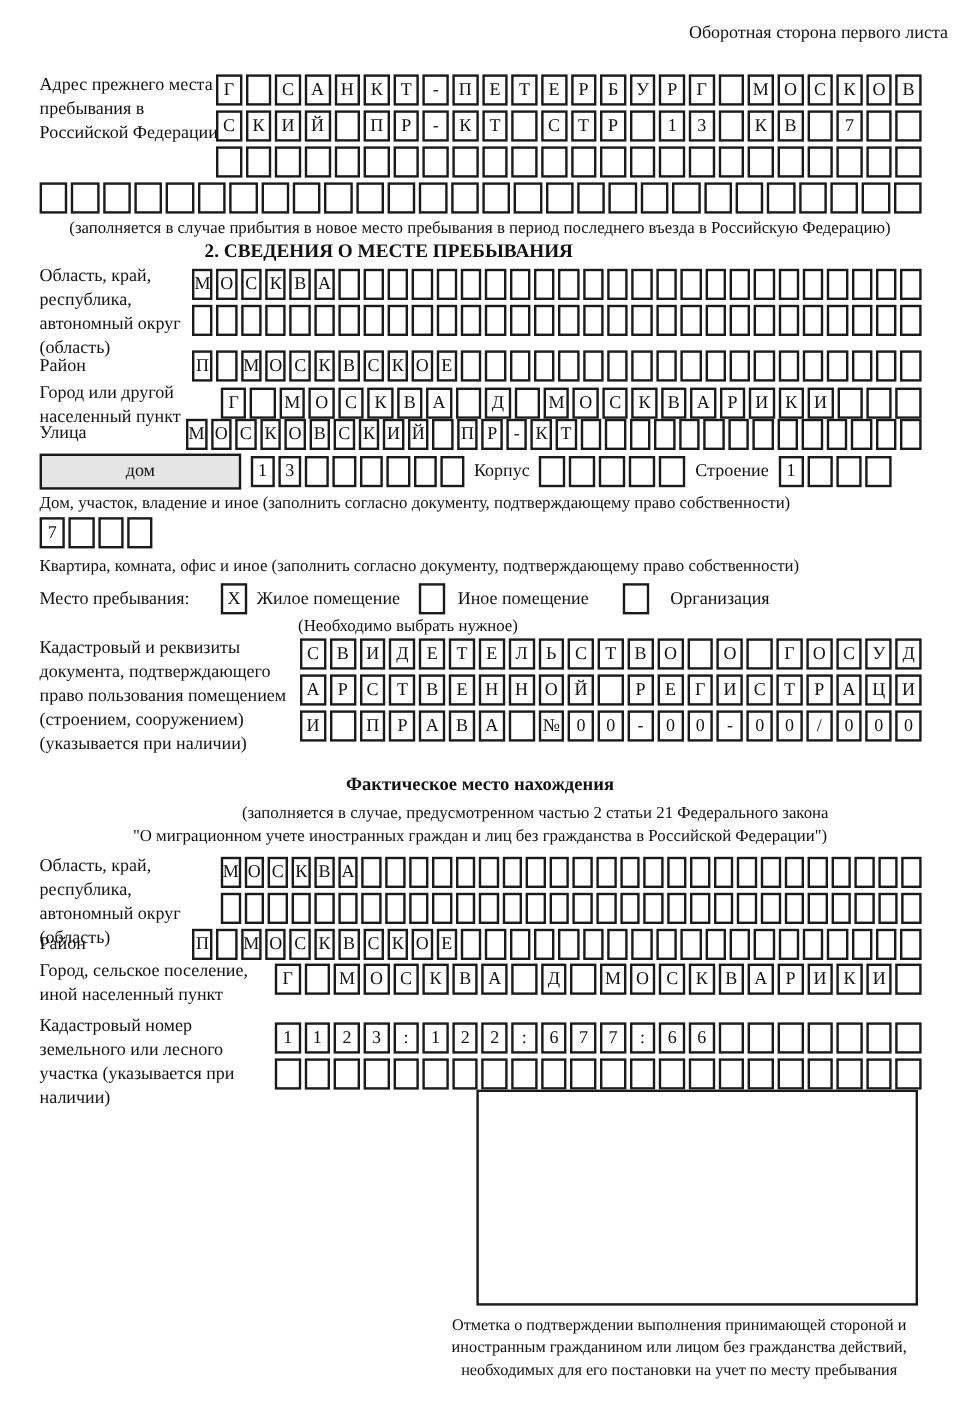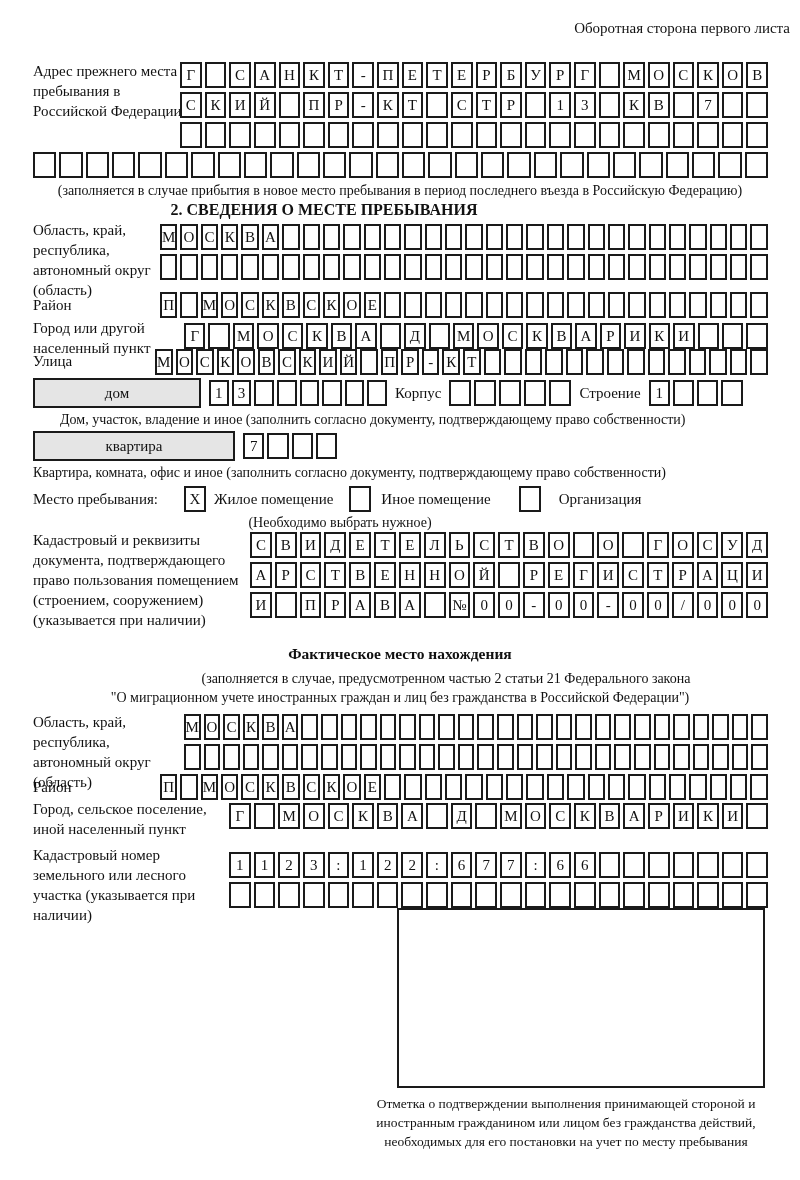--- a/index.html
+++ b/index.html
@@ -42,21 +42,21 @@
   .pos-city-row{top:323px;left:184px;width:584px;}
   .pos-street-label{top:351px;left:33px;}
   .pos-street-row{top:349px;left:155px;width:613px;}
   .pos-house-row{top:378px;left:33px;width:735px;gap:8px;}
   .grp-house{width:178px;flex:0 0 178px;}
   .grp-korpus{width:122px;flex:0 0 122px;}
   .grp-stroenie{width:94px;flex:0 0 94px;}
   .wb-house{width:168px;flex:0 0 168px;}
   .wb-apt{width:202px;flex:0 0 202px;}
   .grp-apt{width:94px;flex:0 0 94px;}
-  .pos-house-note{top:411px;left:33px;margin-left:27px;}
+  .pos-house-note{top:411px;left:33px;}
   .pos-apt-row{top:431px;left:33px;gap:8px;}
   .pos-apt-note{top:464px;left:33px;}
   .pos-stay-row{top:486px;left:33px;width:735px;}
   .m26{margin-left:26px;}.m8{margin-left:8px;}.m16{margin-left:16px;}
   .m10{margin-left:10px;}.m28{margin-left:28px;}.m18{margin-left:18px;}
   .pos-stay-note{top:514px;left:0;width:680px;}
   .pos-doc-label{top:530px;left:33px;width:218px;}
   .pos-doc-rows{top:532px;left:250px;width:518px;}
   .pos-fact-title{top:645px;left:0;width:800px;font-size:15.5px;}
   .pos-fact-note1{top:670px;left:0;width:800px;padding-left:46px;}
@@ -382,21 +382,20 @@
     <div class="cells grp-stroenie">
         <span class="cell">1</span>
         <span class="cell"></span>
         <span class="cell"></span>
         <span class="cell"></span>
       </div>
   </div>
   <div class="abs pos-house-note note">Дом, участок, владение и иное (заполнить согласно документу, подтверждающему право собственности)</div>
 
   <div class="abs pos-apt-row cells-row">
-    <div class="widebox wb-apt">квартира</div>
     <div class="cells grp-apt">
         <span class="cell">7</span>
         <span class="cell"></span>
         <span class="cell"></span>
         <span class="cell"></span>
       </div>
   </div>
   <div class="abs pos-stay-row cells-row">
     <span class="lbl">Место пребывания:</span>
     <span class="cell cbox m26">X</span>

